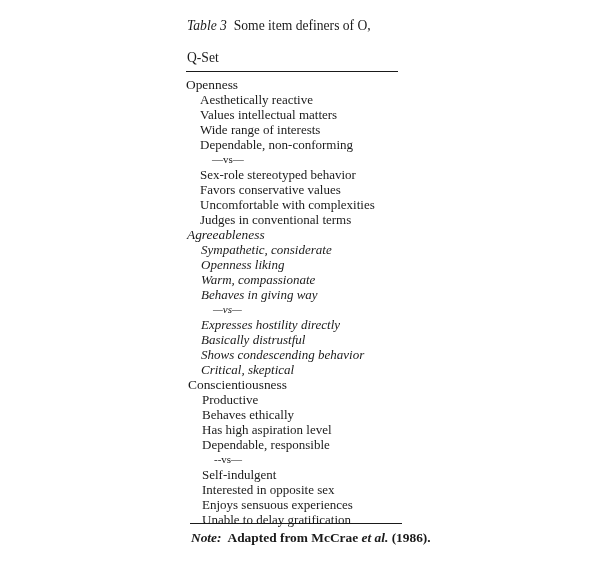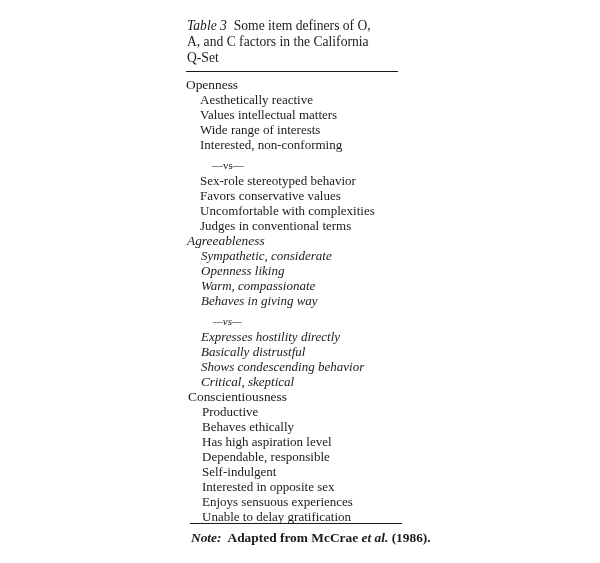--- a/index.html
+++ b/index.html
@@ -56,21 +56,20 @@
       height: 15.0px;
       padding-left: 14px;
       white-space: nowrap;
     }
     .vs {
       font-size: 11px;
       line-height: 15.0px;
       height: 15.0px;
       padding-left: 26px;
       white-space: nowrap;
-      margin-top: 6px;
     }
     .group.g2 { margin-left: 1px; font-style: italic; }
     .group.g3 { margin-left: 2px; }
     .note {
       position: absolute;
       left: 191px;
       top: 530px;
       font-size: 13.4px;
       line-height: 16px;
       white-space: nowrap;
@@ -80,34 +79,34 @@
     .note .etal { font-style: italic; }
   </style>
 </head>
 <body>
 
 <div class="page">
 
   <div class="caption">
     <span class="label">Table 3</span>&nbsp;
     <span>Some item definers of O,</span><br>
-    <span>A, and C factors in the California</span><br>
+    <br>
     <span>Q-Set</span>
   </div>
 
   <div class="rule top"></div>
 
   <div class="body">
 
     <div class="group g1">
       <div class="group-heading">Openness</div>
       <div class="item">Aesthetically reactive</div>
       <div class="item">Values intellectual matters</div>
       <div class="item">Wide range of interests</div>
-      <div class="item">Interested, non-conforming</div>
+      <div class="item">Dependable, non-conforming</div>
       <div class="vs">—vs—</div>
       <div class="item">Sex-role stereotyped behavior</div>
       <div class="item">Favors conservative values</div>
       <div class="item">Uncomfortable with complexities</div>
       <div class="item">Judges in conventional terms</div>
     </div>
 
     <div class="group g2">
       <div class="group-heading">Agreeableness</div>
       <div class="item">Sympathetic, considerate</div>
@@ -120,20 +119,21 @@
       <div class="item">Shows condescending behavior</div>
       <div class="item">Critical, skeptical</div>
     </div>
 
     <div class="group g3">
       <div class="group-heading">Conscientiousness</div>
       <div class="item">Productive</div>
       <div class="item">Behaves ethically</div>
       <div class="item">Has high aspiration level</div>
       <div class="item">Dependable, responsible</div>
+      <div class="vs">--vs—</div>
       <div class="item">Self-indulgent</div>
       <div class="item">Interested in opposite sex</div>
       <div class="item">Enjoys sensuous experiences</div>
       <div class="item">Unable to delay gratification</div>
     </div>
 
   </div>
 
   <div class="rule bottom"></div>
 

